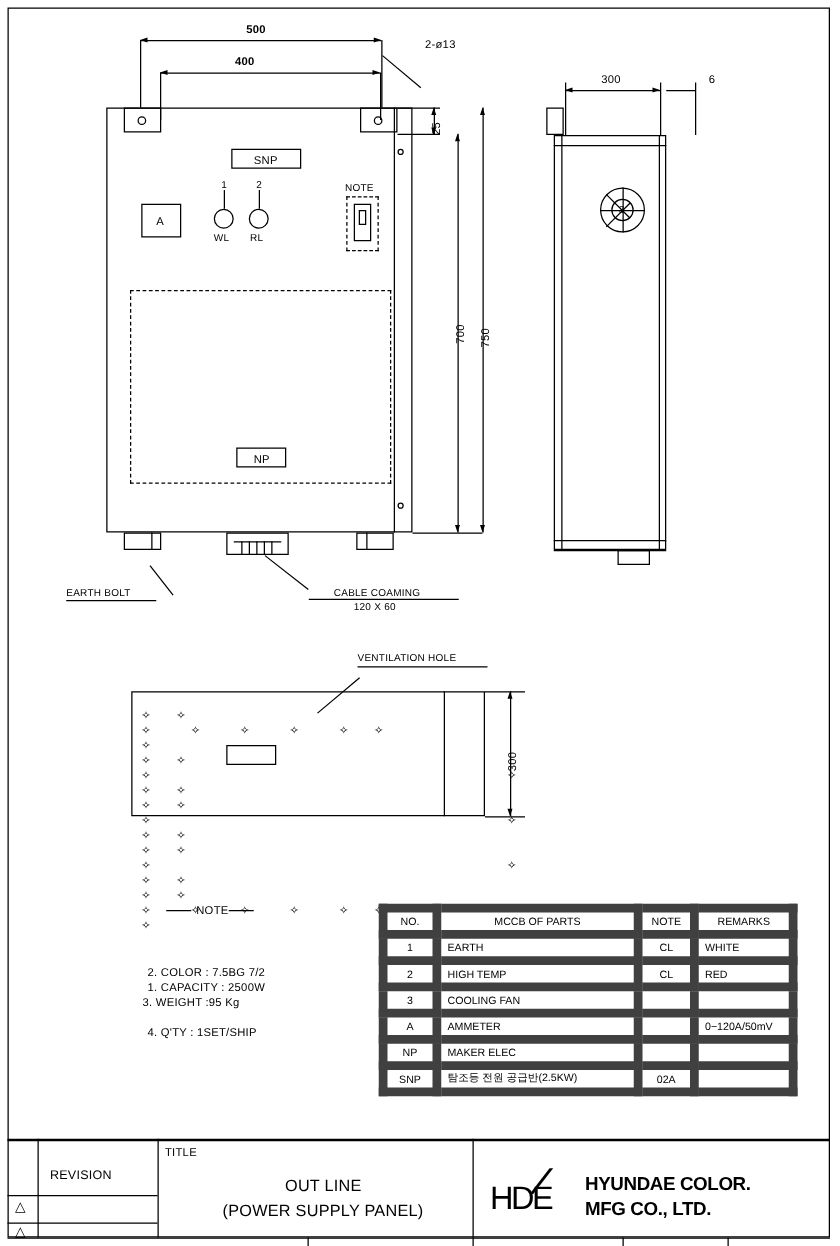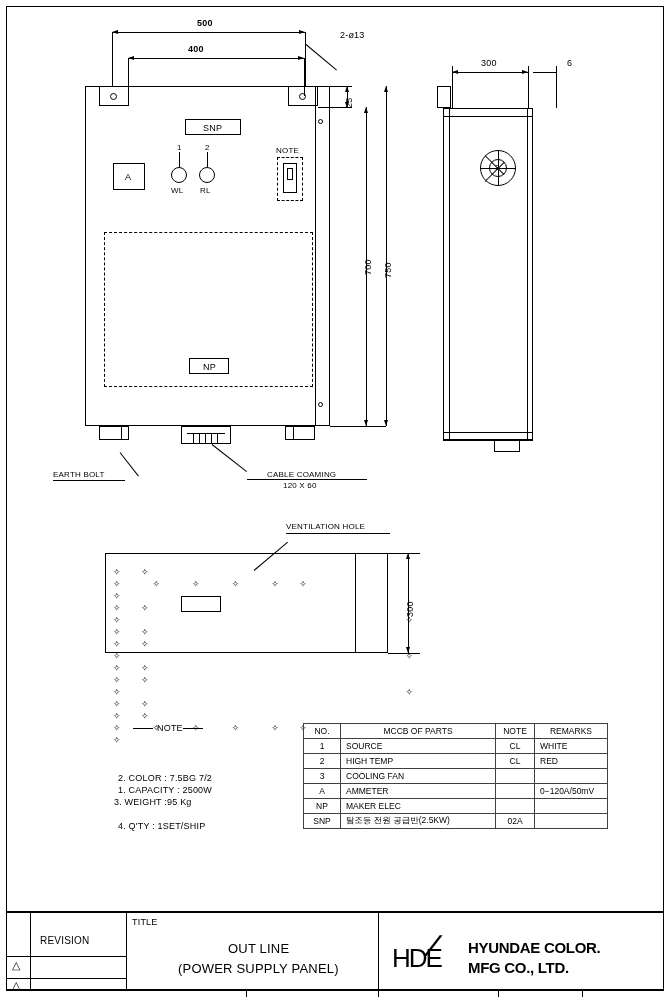--- a/index.html
+++ b/index.html
@@ -17,21 +17,21 @@
   .circ{position:absolute;border:1px solid #000;border-radius:50%;box-sizing:border-box;}
   
   .arrowL,.arrowR{position:absolute;width:0;height:0;border-top:2.5px solid transparent;border-bottom:2.5px solid transparent;}
   .arrowL{border-right:6px solid #000;}
   .arrowR{border-left:6px solid #000;}
   .arrowU,.arrowD{position:absolute;width:0;height:0;border-left:2.5px solid transparent;border-right:2.5px solid transparent;}
   .arrowU{border-bottom:6px solid #000;}
   .arrowD{border-top:6px solid #000;}
   
   #parts{position:absolute;left:303px;top:723px;border-collapse:collapse;font-size:8.5px;}
-  #parts td,#parts th{border:1px solid #404040;height:14px;padding:0 3px;text-align:center;font-weight:normal;}
+  #parts td,#parts th{border:7px solid #404040;height:14px;padding:0 3px;text-align:center;font-weight:normal;}
   #parts .nameCol{width:148px;}
   #parts .noCol{width:30px;}
   #parts .typeCol{width:32px;}
   #parts .remCol{width:66px;}
   #parts td.left{text-align:left;padding-left:5px;}
   
   #titleblock{position:absolute;left:6px;top:911px;width:658px;height:79px;}
   .tb-line{position:absolute;background:#000;}
   .hdetext{font-family:"Liberation Sans",sans-serif;font-weight:bold;font-size:15px;letter-spacing:-.3px;}
   .ventdot{position:absolute;font-size:8px;line-height:8px;}
@@ -199,21 +199,21 @@
       <tr>
         <th class="noCol">NO.</th>
         <th class="nameCol">MCCB OF PARTS</th>
         <th class="typeCol">NOTE</th>
         <th class="remCol">REMARKS</th>
       </tr>
     </thead>
     <tbody>
       <tr>
         <td>1</td>
-        <td class="left">SOURCE</td>
+        <td class="left">EARTH</td>
         <td>CL</td>
         <td class="left">WHITE</td>
       </tr>
       <tr>
         <td>2</td>
         <td class="left">HIGH  TEMP</td>
         <td>CL</td>
         <td class="left">RED</td>
       </tr>
       <tr>

